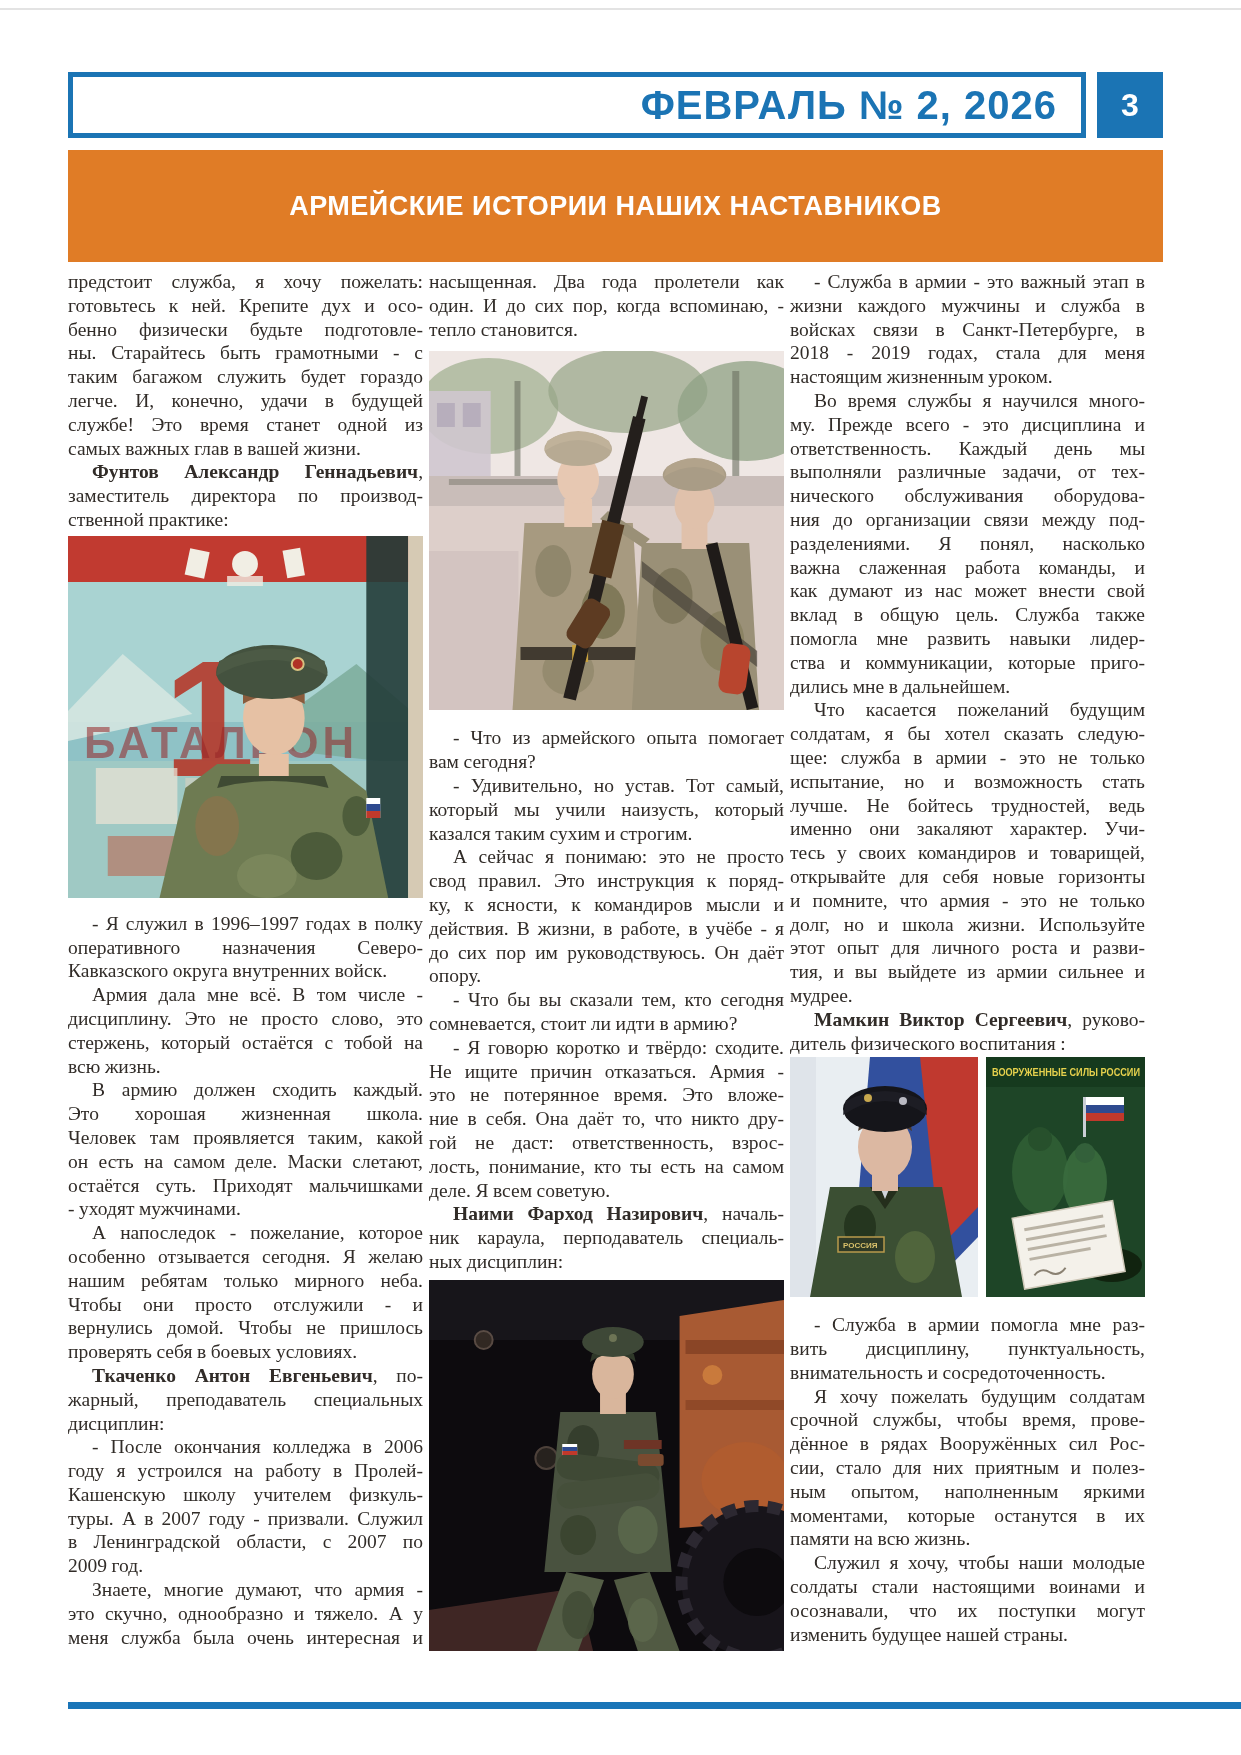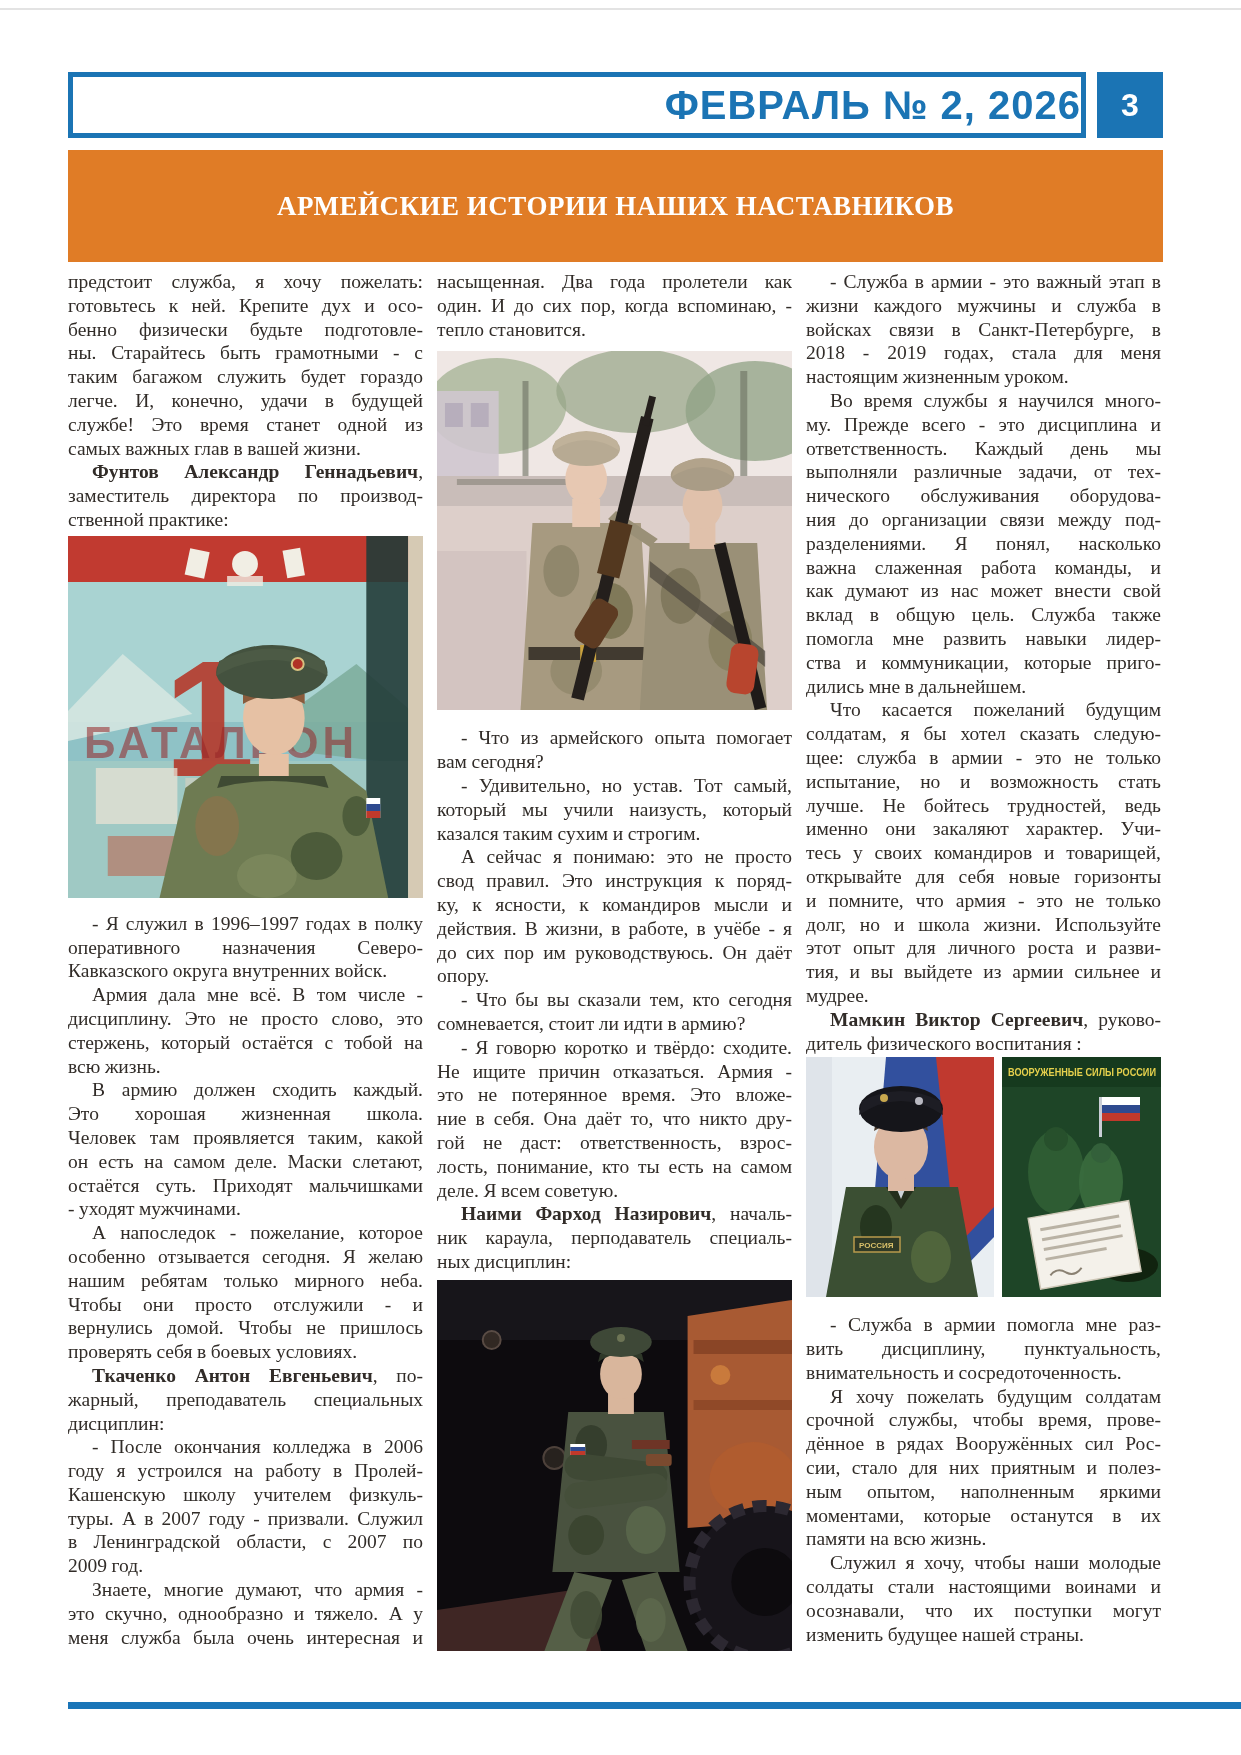--- a/index.html
+++ b/index.html
@@ -3,35 +3,35 @@
 <meta charset="utf-8">
 <style>
   html,body{margin:0;padding:0;background:#ffffff;}
   .page{position:relative;width:1241px;height:1755px;background:#ffffff;overflow:hidden;
         font-family:"Liberation Serif", serif;}
   .top-edge{position:absolute;top:8px;left:0;right:0;height:2px;background:#e3e3e3;}
 
   
   .header-row{position:absolute;top:72px;left:68px;width:1095px;height:66px;display:flex;}
   .issue-box{flex:1;border:5px solid #1b74b4;box-sizing:border-box;background:#fff;
-             display:flex;align-items:center;justify-content:flex-end;}
+             display:flex;align-items:center;justify-content:flex-end;padding-right:24px;}
   .issue-title{font-family:"Liberation Sans", sans-serif;font-weight:bold;font-size:40px;
                color:#1b74b4;letter-spacing:1px;white-space:nowrap;}
   .page-num{width:66px;margin-left:11px;background:#1b74b4;color:#ffffff;
             display:flex;align-items:center;justify-content:center;
             font-family:"Liberation Sans", sans-serif;font-weight:bold;font-size:32px;}
 
   
   .banner{position:absolute;top:150px;left:68px;width:1095px;height:112px;background:#e07c26;
           display:flex;align-items:center;justify-content:center;}
-  .banner-title{color:#ffffff;font-family:Liberation Serif, serif;font-weight:bold;
+  .banner-title{color:#ffffff;font-family:Liberation Sans, sans-serif;font-weight:bold;
                 font-size:27px;letter-spacing:.5px;white-space:nowrap;}
 
   
-  .columns{position:absolute;top:270px;left:68px;width:1095px;display:flex;gap:14px;}
+  .columns{position:absolute;top:270px;left:68px;width:1095px;display:flex;gap:6px;}
   .col{width:355px;}
   .para{margin:0;}
   .line{font-size:19.5px;line-height:23.8px;color:#312c28;text-align:justify;
         text-align-last:justify;word-spacing:-0.3px;}
   .line.last{text-align-last:left;}
   .line.indent{text-indent:24px;}
   .line b{font-weight:bold;}
 
   .photo{display:block;width:100%;overflow:hidden;}
   .photo svg{display:block;width:100%;height:100%;}

